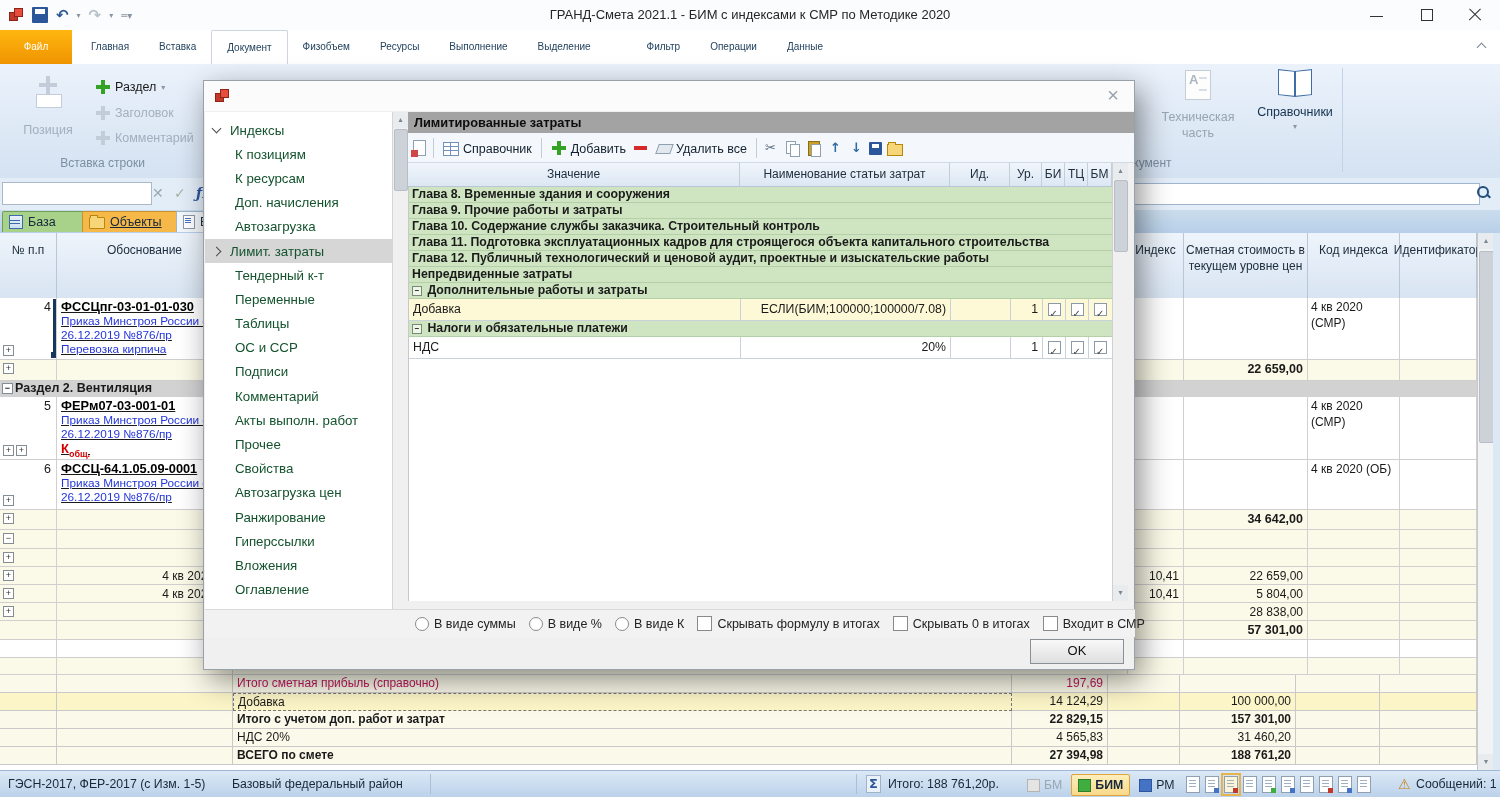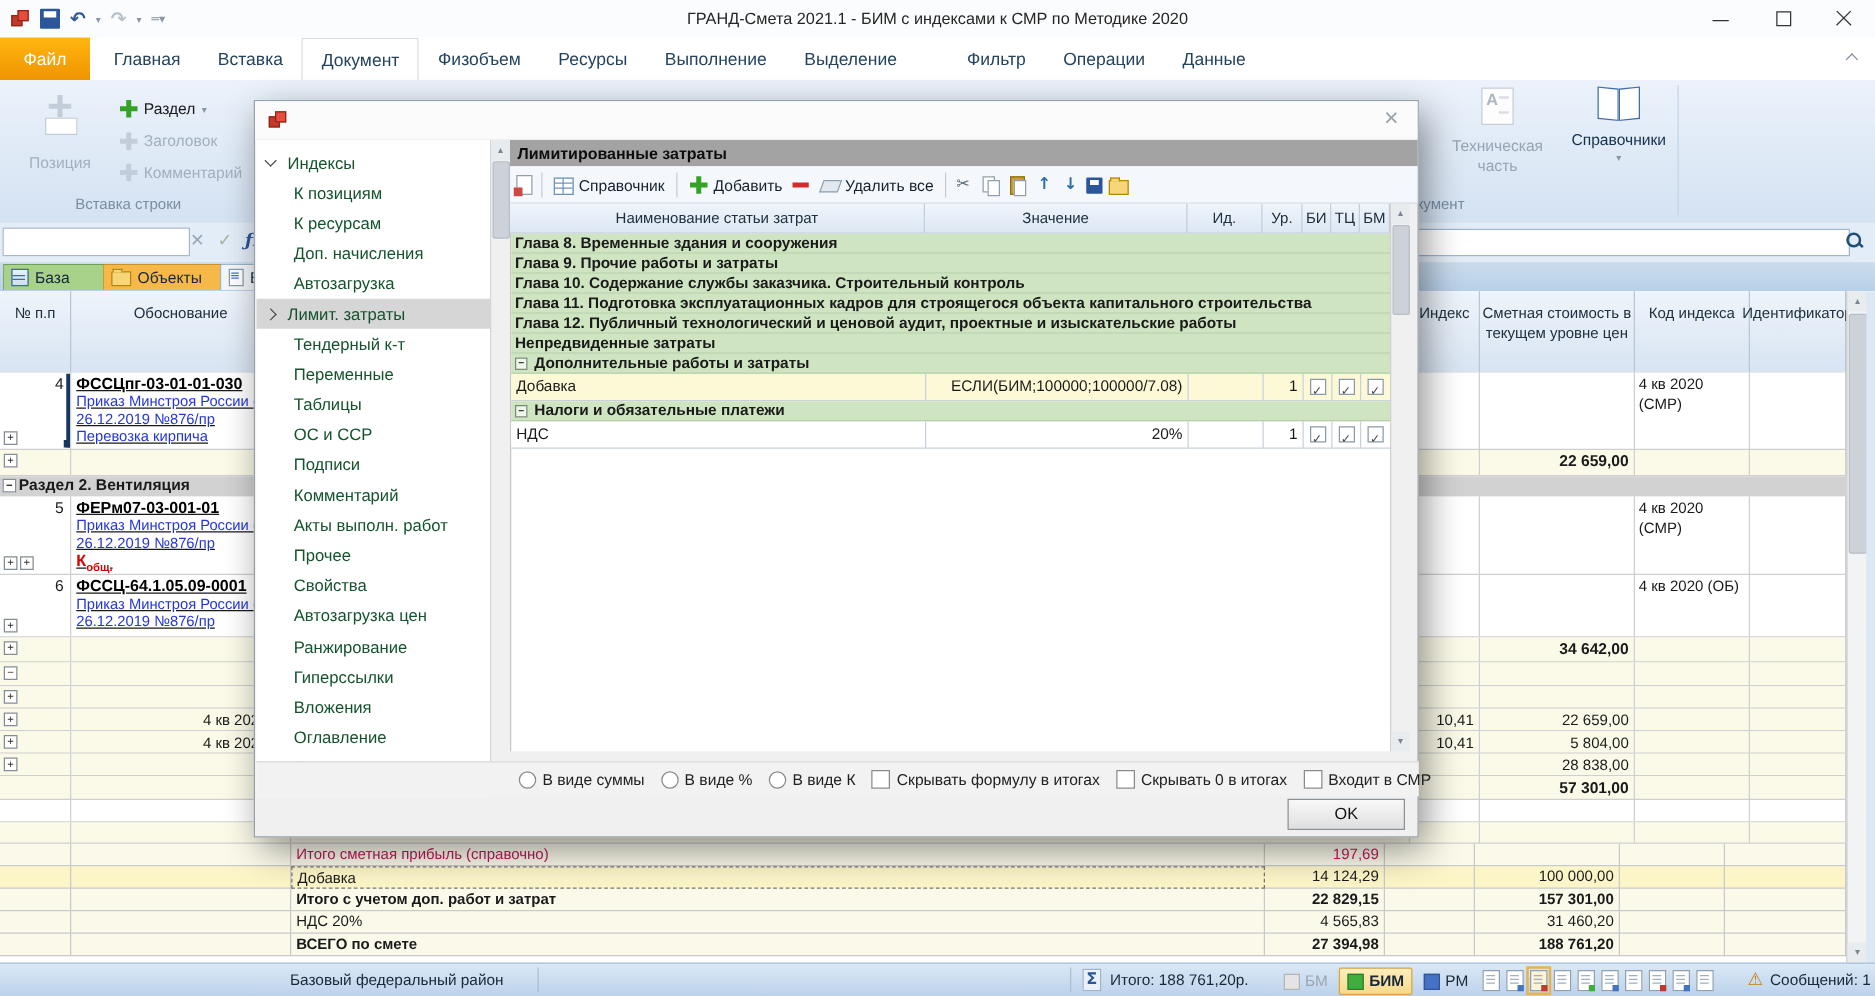--- a/index.html
+++ b/index.html
@@ -21,21 +21,21 @@
   .win-title{position:absolute;left:300px;right:300px;top:0;height:30px;line-height:30px;text-align:center;font-size:13px;color:#262626;}
   .winbtn{position:absolute;top:0;width:46px;height:30px;cursor:default;}
   .wb-min::after{content:"";position:absolute;left:16px;top:16px;width:13px;height:1px;background:#333;}
   .wb-max::after{content:"";position:absolute;left:17px;top:9px;width:10px;height:10px;border:1px solid #333;}
   .wb-close::before,.wb-close::after{content:"";position:absolute;left:15px;top:14px;width:16px;height:1.4px;background:#333;}
   .wb-close::before{transform:rotate(45deg);}
   .wb-close::after{transform:rotate(-45deg);}
   
   #tabsrow{left:0;top:30px;width:1500px;height:34px;background:#fff;}
   .rtabs{display:flex;align-items:stretch;height:34px;padding-left:0;}
-  .rtab{padding:0 15px;line-height:34px;font-size:14px;color:#24435f;cursor:default;}
+  .rtab{padding:0 15px;line-height:34px;font-size:10px;color:#24435f;cursor:default;}
   .rtab.c-file{background:linear-gradient(#ffb610,#ef9400);color:#fff;width:42px;text-align:center;margin-right:4px;}
   .rtab.c-active{background:#fff;border:1px solid #cdd5de;border-bottom:none;border-radius:2px 2px 0 0;}
   .rtab.c-gap{margin-left:26px;}
   .collapse-chev{position:absolute;right:14px;top:12px;width:8px;height:8px;}
   .collapse-chev::after{content:"";position:absolute;left:0;top:2px;width:6px;height:6px;border-left:1.5px solid #7a8struct694;border-left:1.5px solid #7a8694;border-top:1.5px solid #7a8694;transform:rotate(45deg);}
   
   #ribbon{left:0;top:64px;width:1500px;height:114px;background:linear-gradient(#ebf2fb,#d4e2f2);border-bottom:1px solid #b9cbe0;}
   .bigbtn{position:absolute;left:8px;top:6px;width:80px;height:92px;text-align:center;}
   .bigicon{display:inline-block;position:relative;width:30px;height:30px;margin-top:6px;}
   .bigicon .plus{position:absolute;left:6px;top:0;width:18px;height:18px;}
@@ -320,21 +320,21 @@
     <span class="fico fx" style="left:196px;">ƒx</span>
     <input class="sinput" style="">
     <span class="mag"></span>
   </div>
 
   <div class="abs" id="doctabs">
     <div class="dtab c-base" style="left:2px;width:74px;">
       <span class="dt-ic base"></span>
       <span>База</span>
     </div>
-    <div class="dtab c-objects" style="left:82px;width:88px;">
+    <div class="dtab c-objects" style="left:82px;width:88px;text-decoration:underline;">
       <span class="dt-ic folder"></span>
       <span>Объекты</span>
     </div>
     <div class="dtab c-bim" style="left:176px;width:56px;">
       <span class="dt-ic page"></span>
       <span>БИМ</span>
     </div>
   </div>
 
   <div class="abs" id="gridarea">
@@ -735,20 +735,21 @@
     </div>
     <div class="vscroll">
       <span class="sbtn up" style="top:0;"></span>
       <span class="sthumb" style="top:18px;height:190px;"></span>
       <span class="sbtn down" style="bottom:0;"></span>
     </div>
     <div class="edge-strip"></div>
   </div>
 
   <div class="abs" id="statusbar">
+    <span class="st" style="left:8px;">ГЭСН-2017, ФЕР-2017 (с Изм. 1-5)</span>
     <span class="st" style="left:232px;">Базовый федеральный район</span>
     <span class="st-sep" style="left:430px;"></span>
     <span class="st-sep" style="left:856px;"></span>
     <span class="st sigma" style="left:866px;"></span>
     <span class="st" style="left:888px;">Итого: 188 761,20р.</span>
     <span class="st" style="left:1020px;top:3px;display:inline-flex;gap:2px;">
 
         <span class="stog c-off">
           <span class="sq"></span>
           <span>БМ</span>
@@ -924,22 +925,22 @@
       <span class="ti ti-cut"></span>
       <span class="ti ti-copy"></span>
       <span class="ti ti-paste"></span>
       <span class="ti ti-up"></span>
       <span class="ti ti-down"></span>
       <span class="ti ti-save"></span>
       <span class="ti ti-folder"></span>
     </div>
 
     <div class="d-thead">
+      <div>Значение</div>
       <div>Наименование статьи затрат</div>
-      <div>Значение</div>
       <div>Ид.</div>
       <div>Ур.</div>
       <div>БИ</div>
       <div>ТЦ</div>
       <div>БМ</div>
     </div>
 
     <div class="d-tbody">
 
         <div class="d-row c-group">

